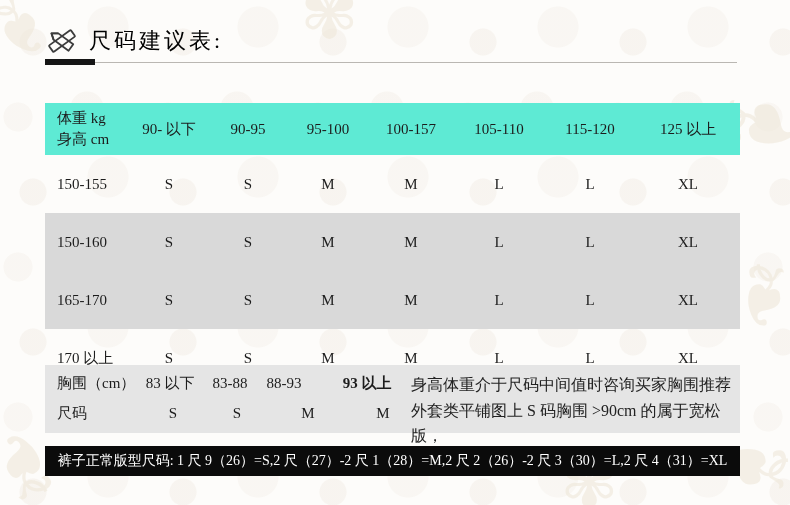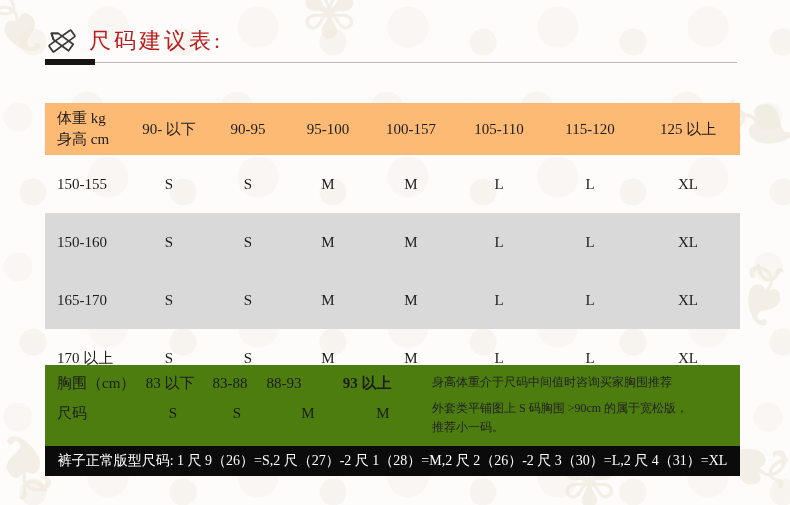--- a/index.html
+++ b/index.html
@@ -11,39 +11,39 @@
     background-image:
       radial-gradient(circle at 22% 28%, rgba(216,200,176,.14) 0 13px, transparent 14px),
       radial-gradient(circle at 72% 18%, rgba(216,200,176,.10) 0 20px, transparent 21px),
       radial-gradient(circle at 58% 72%, rgba(216,200,176,.12) 0 16px, transparent 17px),
       radial-gradient(circle at 12% 78%, rgba(216,200,176,.10) 0 14px, transparent 15px);
     background-size:150px 150px;
     position:relative;overflow:hidden;
   }
   .decor{position:absolute;color:#efe8da;opacity:.6;pointer-events:none;line-height:1;}
   .page-header{position:absolute;left:45px;top:26px;display:flex;align-items:center;gap:10px;}
-  .title{font-size:22px;letter-spacing:3px;color:#b91c1c;}
+  .title{font-size:22px;letter-spacing:3px;color:#000000;}
   .rule-thin{position:absolute;left:45px;top:62px;width:692px;height:1px;background:#bab7b2;}
   .rule-thick{position:absolute;left:45px;top:59px;width:50px;height:6px;background:#151515;}
 
   table.size-tbl{
     position:absolute;left:45px;top:103px;width:695px;
     border-collapse:collapse;table-layout:fixed;font-size:15px;
   }
   table.size-tbl th,table.size-tbl td{font-weight:normal;text-align:center;padding:0;}
-  table.size-tbl thead tr{height:52px;background:#fdba74;}
+  table.size-tbl thead tr{height:52px;background:#5eead4;}
   table.size-tbl tbody tr{height:58px;}
   table.size-tbl tbody tr.alt{background:#d9d9d9;}
   table.size-tbl .rowhead{text-align:left;padding-left:12px;}
   .hw-label{line-height:1.4;}
 
-  .chest{position:absolute;left:45px;top:365px;width:695px;height:81px;background:#4d7c0f;font-size:15px;}
+  .chest{position:absolute;left:45px;top:365px;width:695px;height:68px;background:#e5e5e5;font-size:15px;}
   .chest .pos{position:absolute;transform:translateX(-50%);white-space:nowrap;line-height:22px;}
   .chest .pos.left{transform:none;}
-  .chest .note{position:absolute;left:387px;font-size:12px;line-height:1.55;white-space:pre-line;color:#222;}
+  .chest .note{position:absolute;left:366px;font-size:16px;line-height:1.55;white-space:pre-line;color:#222;}
 
   .footer-bar{
     position:absolute;left:45px;top:446px;width:695px;height:30px;
     background:#0b0b0b;color:#ffffff;display:flex;align-items:center;justify-content:center;
     font-size:14px;white-space:nowrap;
   }
 </style>
 </head>
 <body>
 

